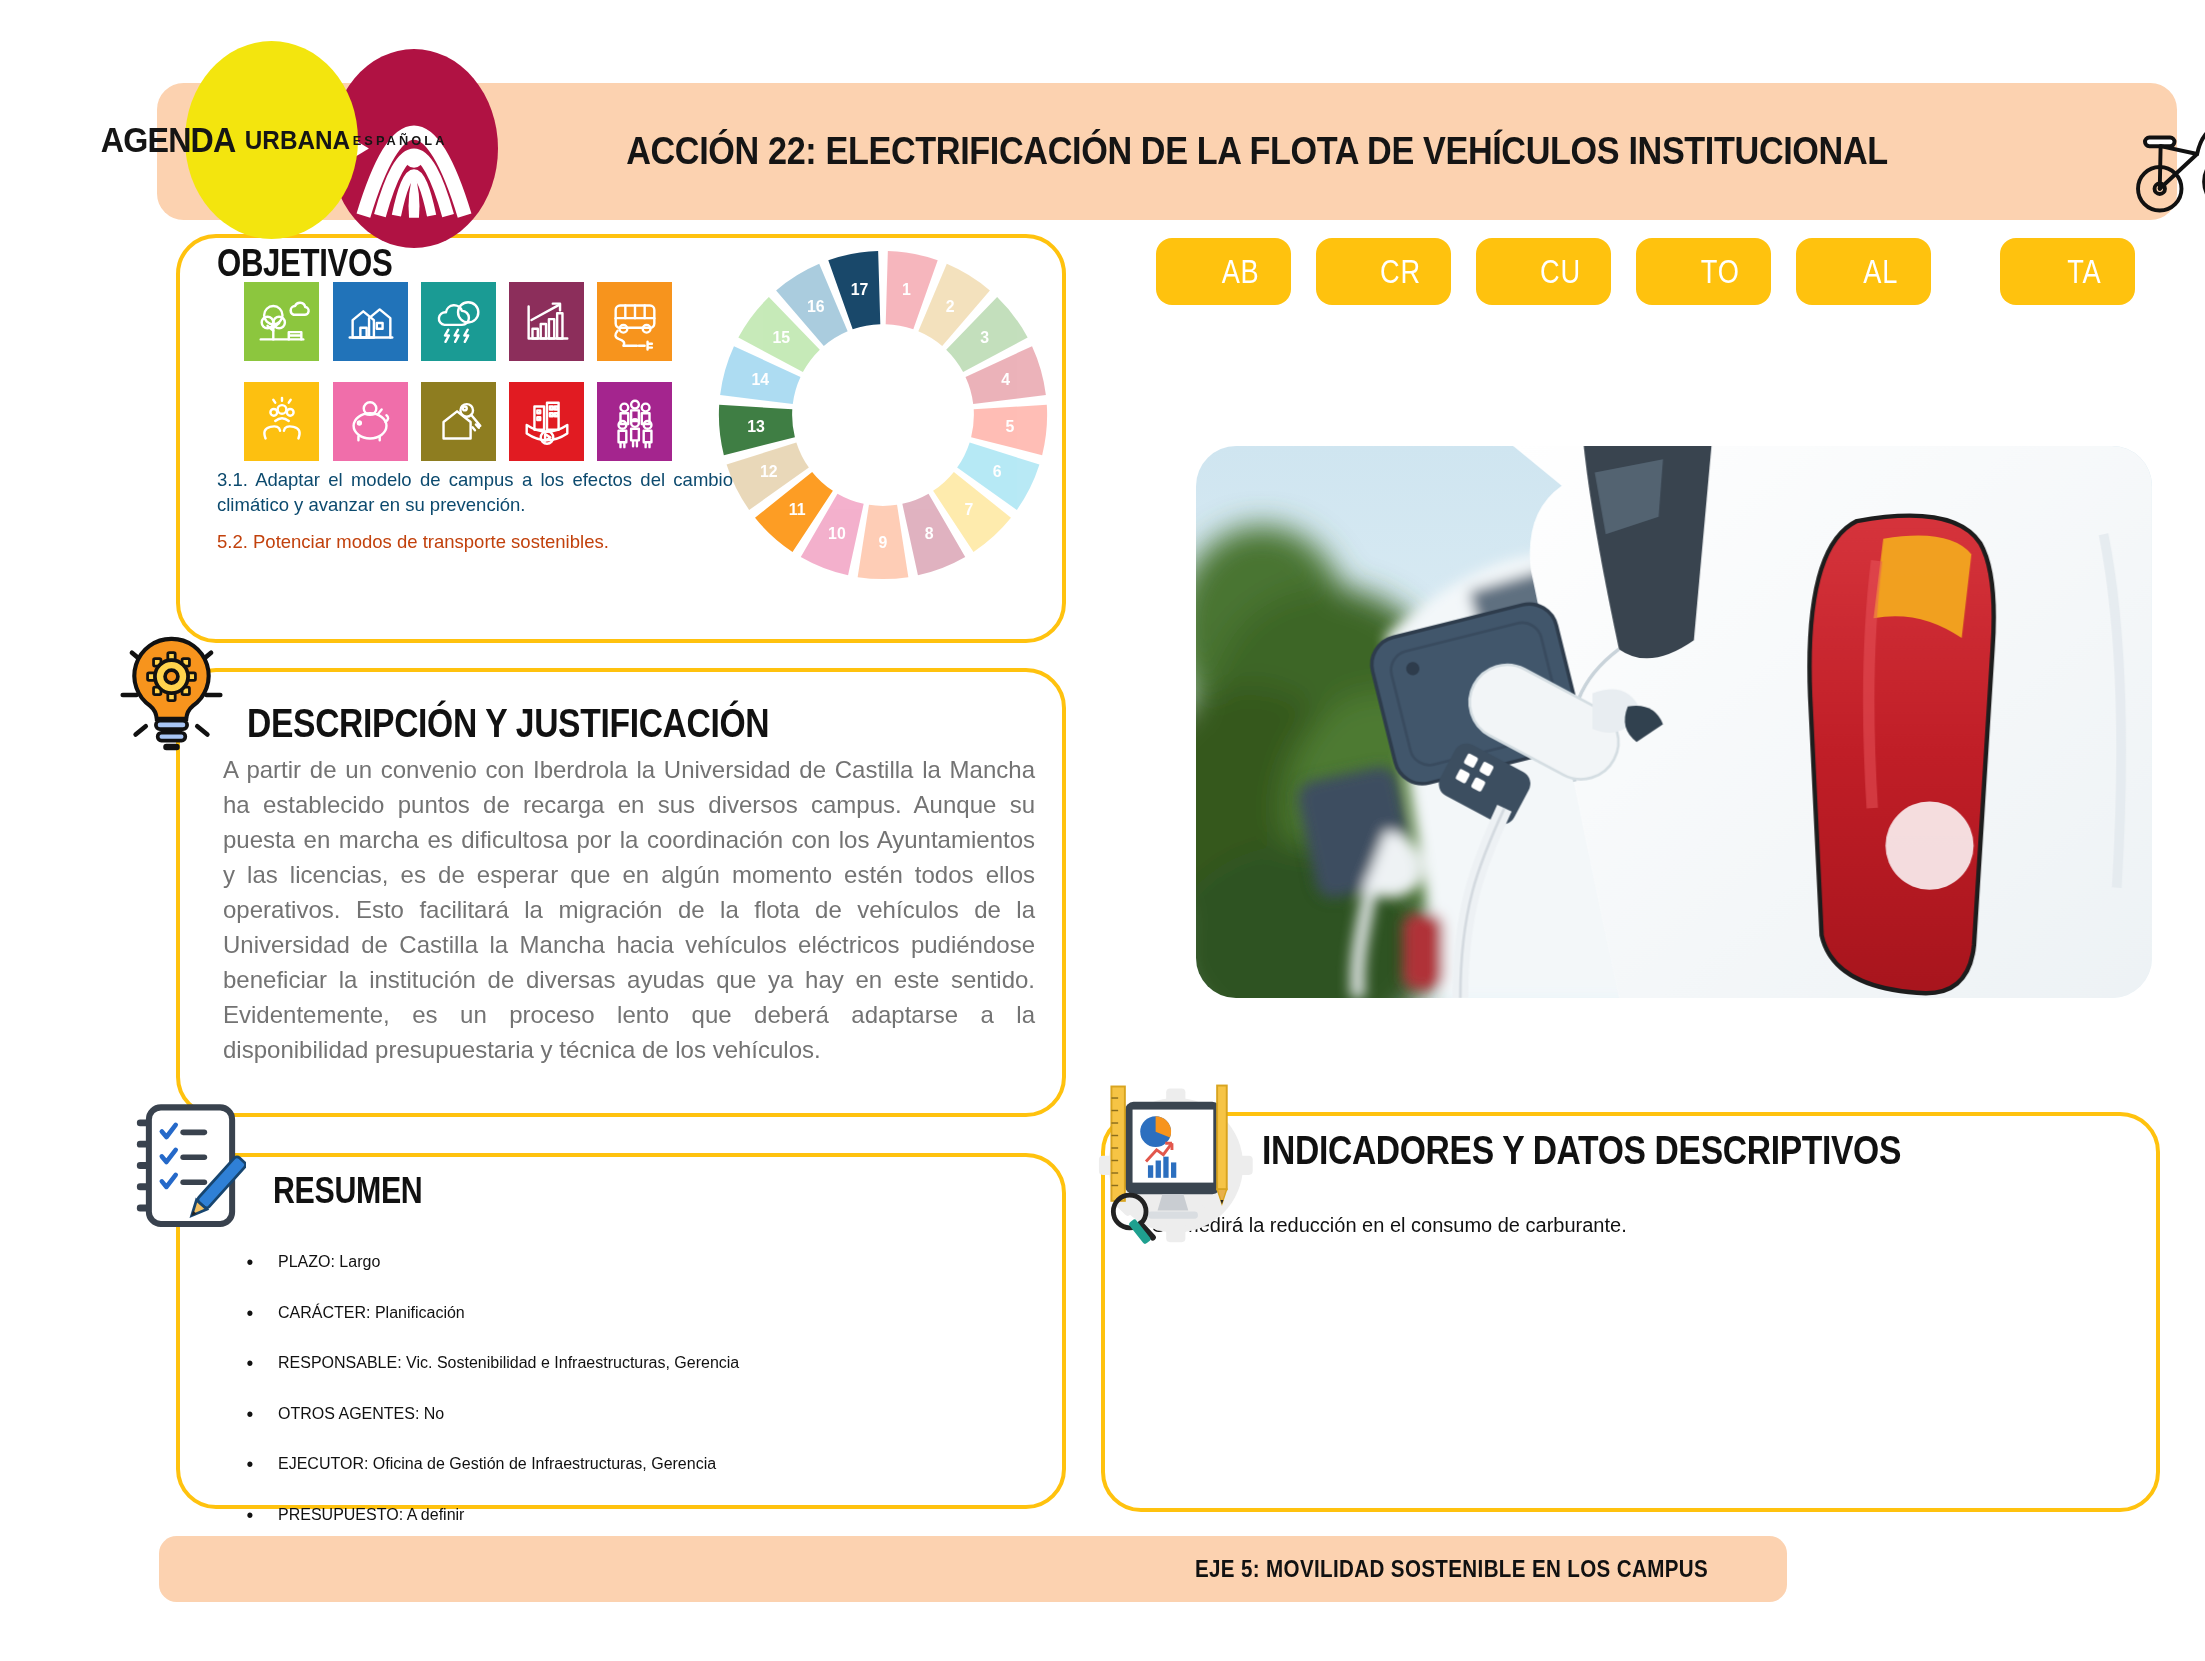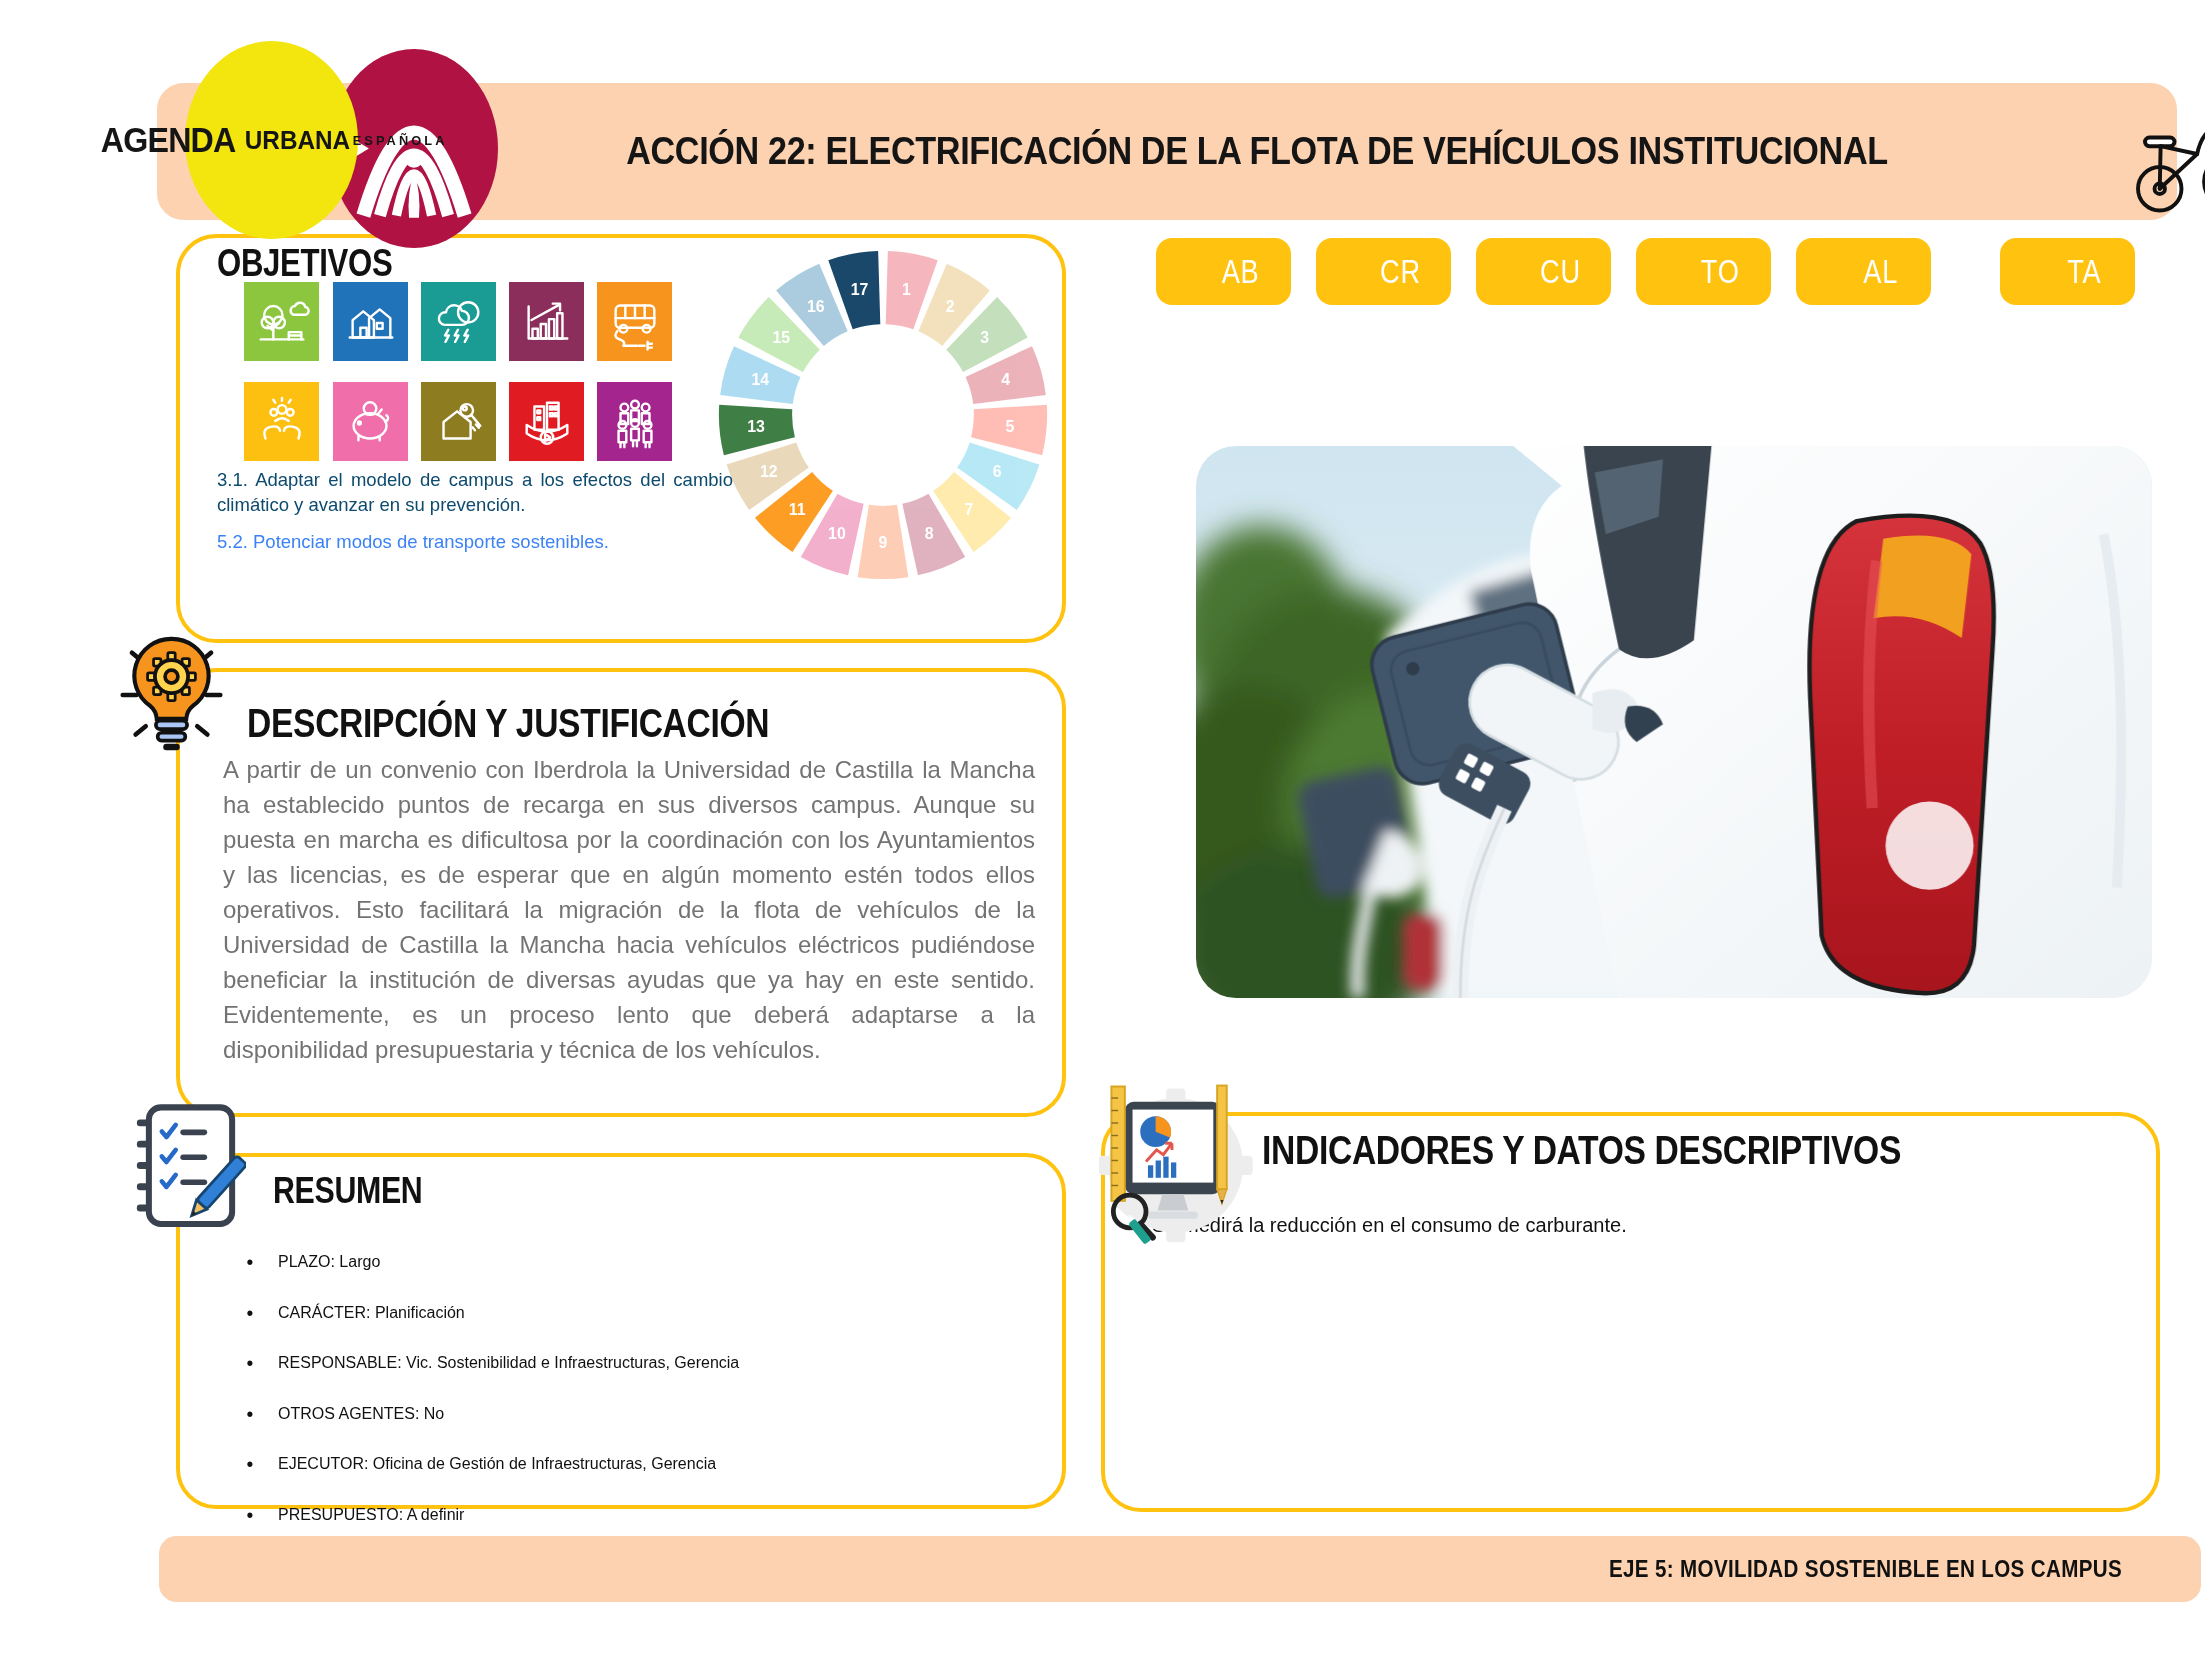--- a/index.html
+++ b/index.html
@@ -49,21 +49,21 @@
   .res-box{left:176px;top:1153px;width:882px;height:348px;}
   .res-title{left:273px;top:1170px;font-size:37px;}
   .res-list{position:absolute;left:229px;top:1225px;width:776px;margin:0;padding:0;list-style:none;}
   .res-list li{position:relative;font-size:16px;line-height:26.5px;padding-left:49px;color:#111;margin-top:24px;}
   .res-list li::before{content:"•";position:absolute;left:17.6px;font-size:19.4px;}
   
   .ind-box{left:1101px;top:1112px;width:1051px;height:392px;}
   .ind-title{left:1262px;top:1127px;font-size:41px;}
   .ind-body{position:absolute;left:1152px;top:1212px;width:926px;font-size:20px;line-height:27px;color:#111;}
   
-  .footer-bar{position:absolute;left:159px;top:1536px;width:2042px;height:66px;background:#FCD2B0;
+  .footer-bar{position:absolute;left:159px;top:1536px;width:1628px;height:66px;background:#FCD2B0;
               border-radius:17.6px;display:flex;align-items:center;justify-content:flex-end;}
   .footer-bar span{margin-right:79px;font-size:23.4px;font-weight:700;letter-spacing:0.4px;
                    transform:scaleX(.88);transform-origin:right center;color:#111;}
   
   .bulb-icon{position:absolute;left:116px;top:626px;width:111px;height:138px;z-index:5;}
   .note-icon{position:absolute;left:135px;top:1102px;width:111px;height:131px;z-index:5;}
   .mon-icon{position:absolute;left:1089px;top:1074px;width:164px;height:173px;z-index:5;}
   .sdg-wheel{position:absolute;left:718px;top:250px;width:330px;height:330px;}
 </style>
 </head>
@@ -243,21 +243,21 @@
             <circle cx="60" cy="62" r="8"></circle>
             <path d="M52 74 h16 v24 h-16 z M56 98 v12 M64 98 v12"></path>
             <circle cx="86" cy="66" r="8"></circle>
             <path d="M78 78 h16 v24 h-16 z M82 102 v10 M90 102 v10"></path>
           </g>
         </svg>
       </div>
     </div>
   <div id="obj-goals">
       <div class="goal-line" style="top: 467px; color: #0c4a6e;">3.1. Adaptar el modelo de campus a los efectos del cambio climático y avanzar en su prevención.</div>
-      <div class="goal-line" style="top: 529px; color: #3b82f6;">5.2. Potenciar modos de transporte sostenibles.</div>
+      <div class="goal-line" style="top: 529px; color: #c2410c;">5.2. Potenciar modos de transporte sostenibles.</div>
     </div>
   <svg class="sdg-wheel" id="sdg-wheel" viewBox="0 0 748 748">
       <g opacity="0.33">
         <path d="M 385.0 2.2 A 372 372 0 0 1 498.0 23.3 L 442.7 179.8 A 206 206 0 0 0 380.1 168.1 Z" fill="#E5243B"></path>
         <text x="427.1036106489888" y="101.9207741913524" fill="#fff" font-size="36" font-weight="700" text-anchor="middle" font-family="&quot;Liberation Sans&quot;,sans-serif">1</text>
       </g>
       <g opacity="0.33">
         <path d="M 518.6 31.3 A 372 372 0 0 1 616.3 91.8 L 508.2 217.7 A 206 206 0 0 0 454.1 184.2 Z" fill="#DDA63A"></path>
         <text x="526.1388950715559" y="140.28724777414152" fill="#fff" font-size="36" font-weight="700" text-anchor="middle" font-family="&quot;Liberation Sans&quot;,sans-serif">2</text>
       </g>

